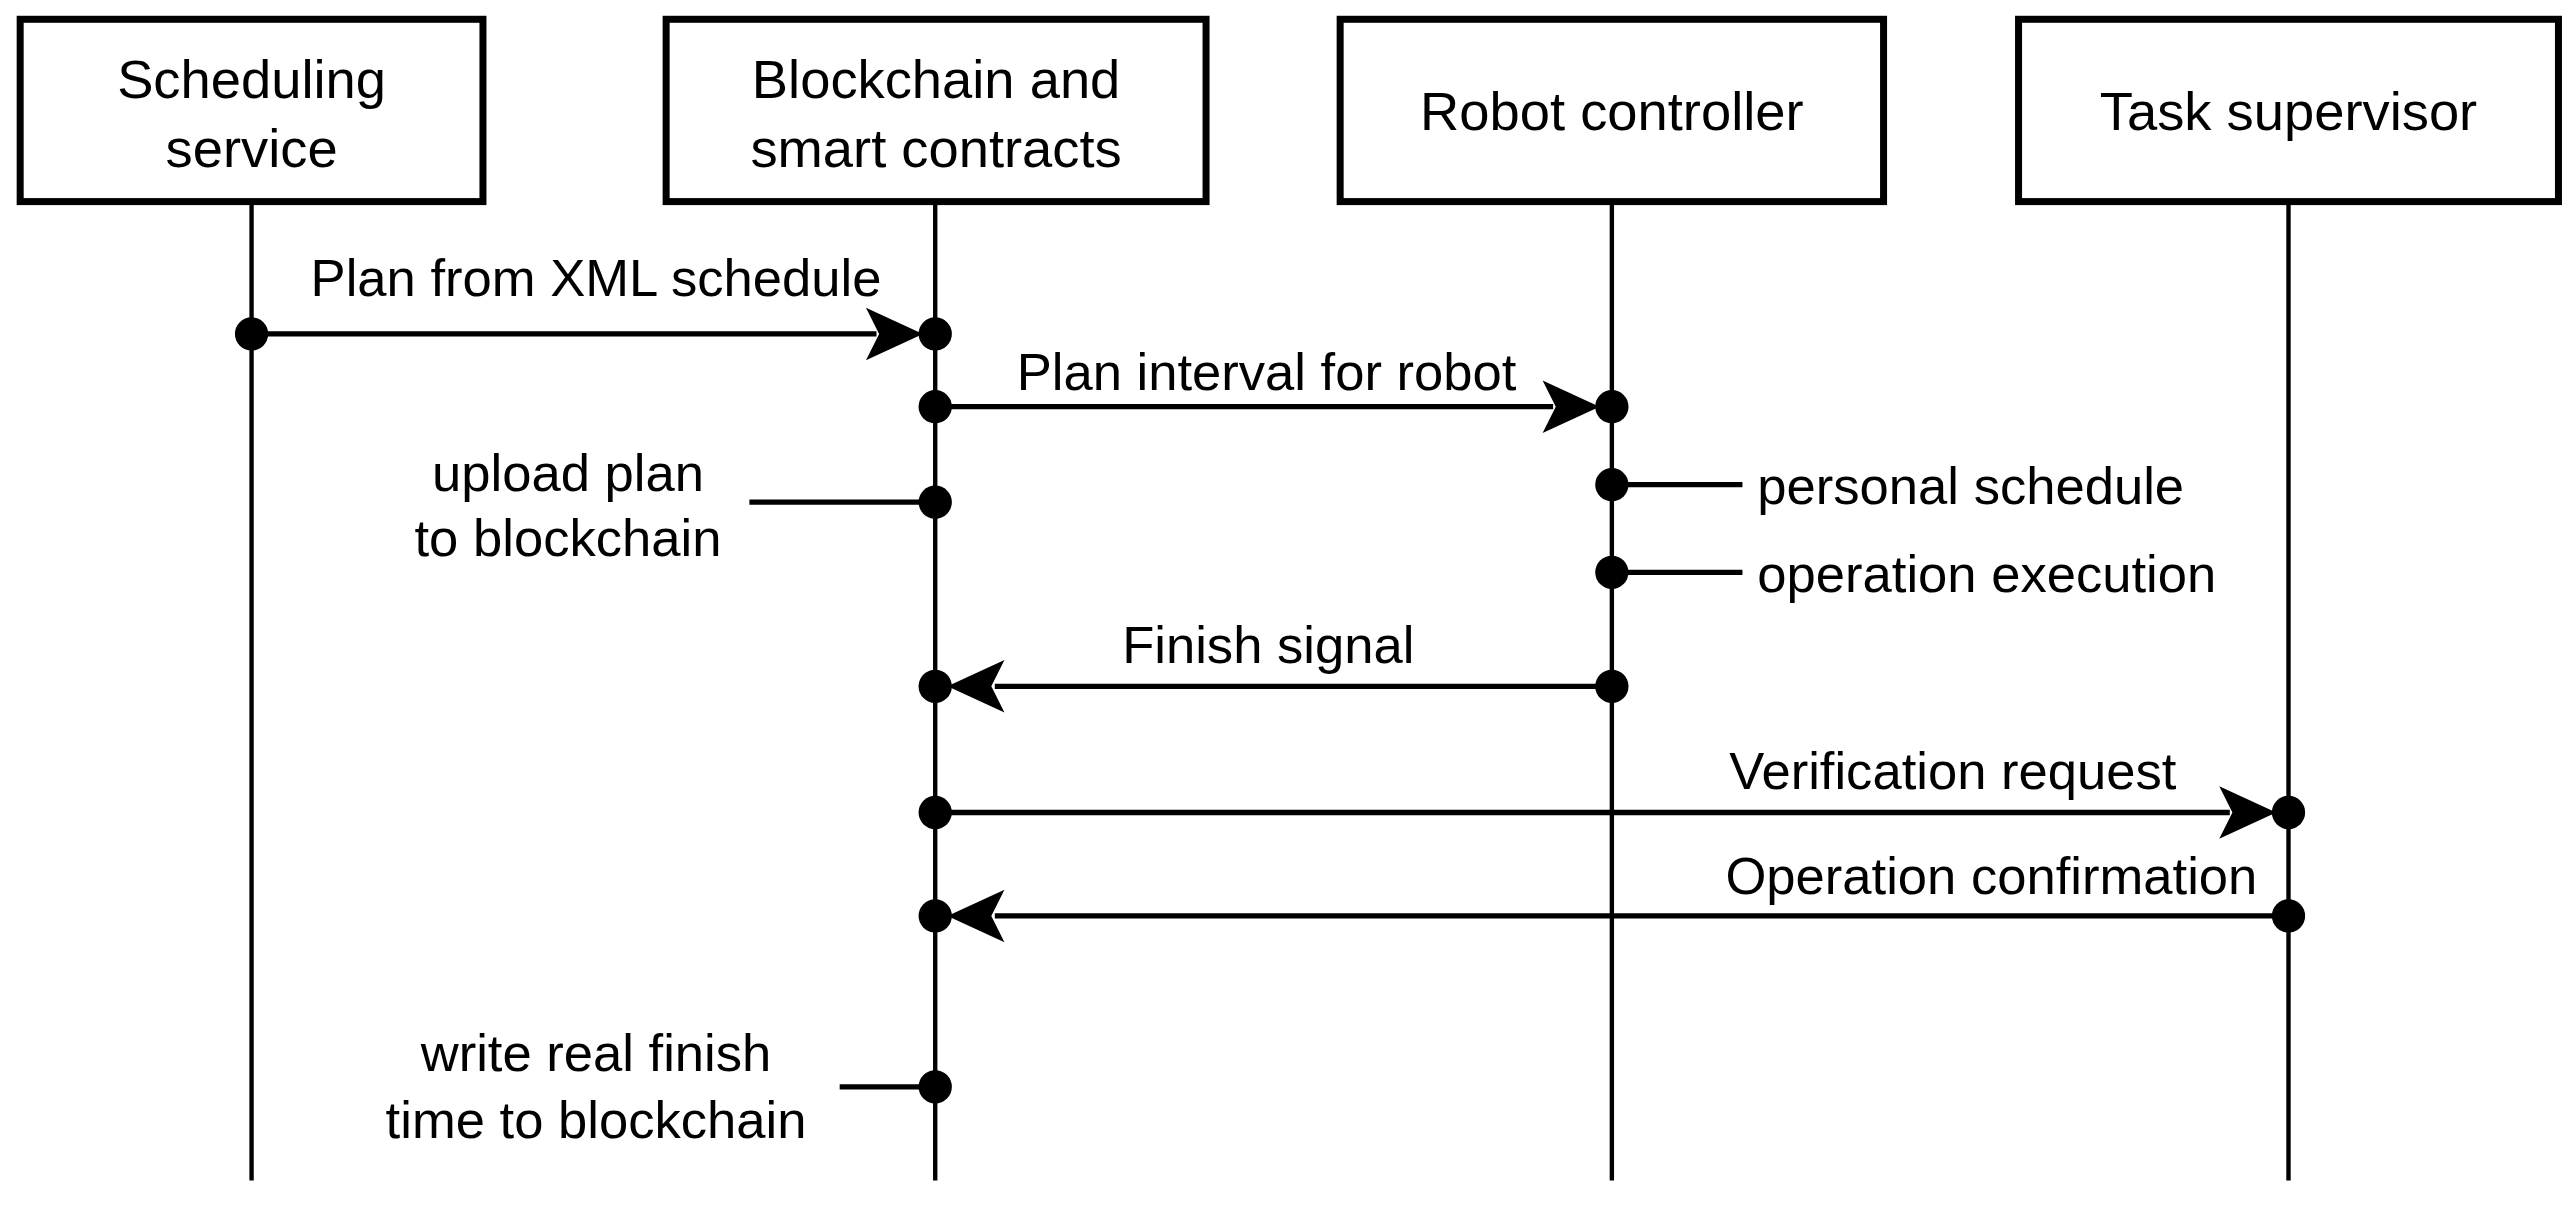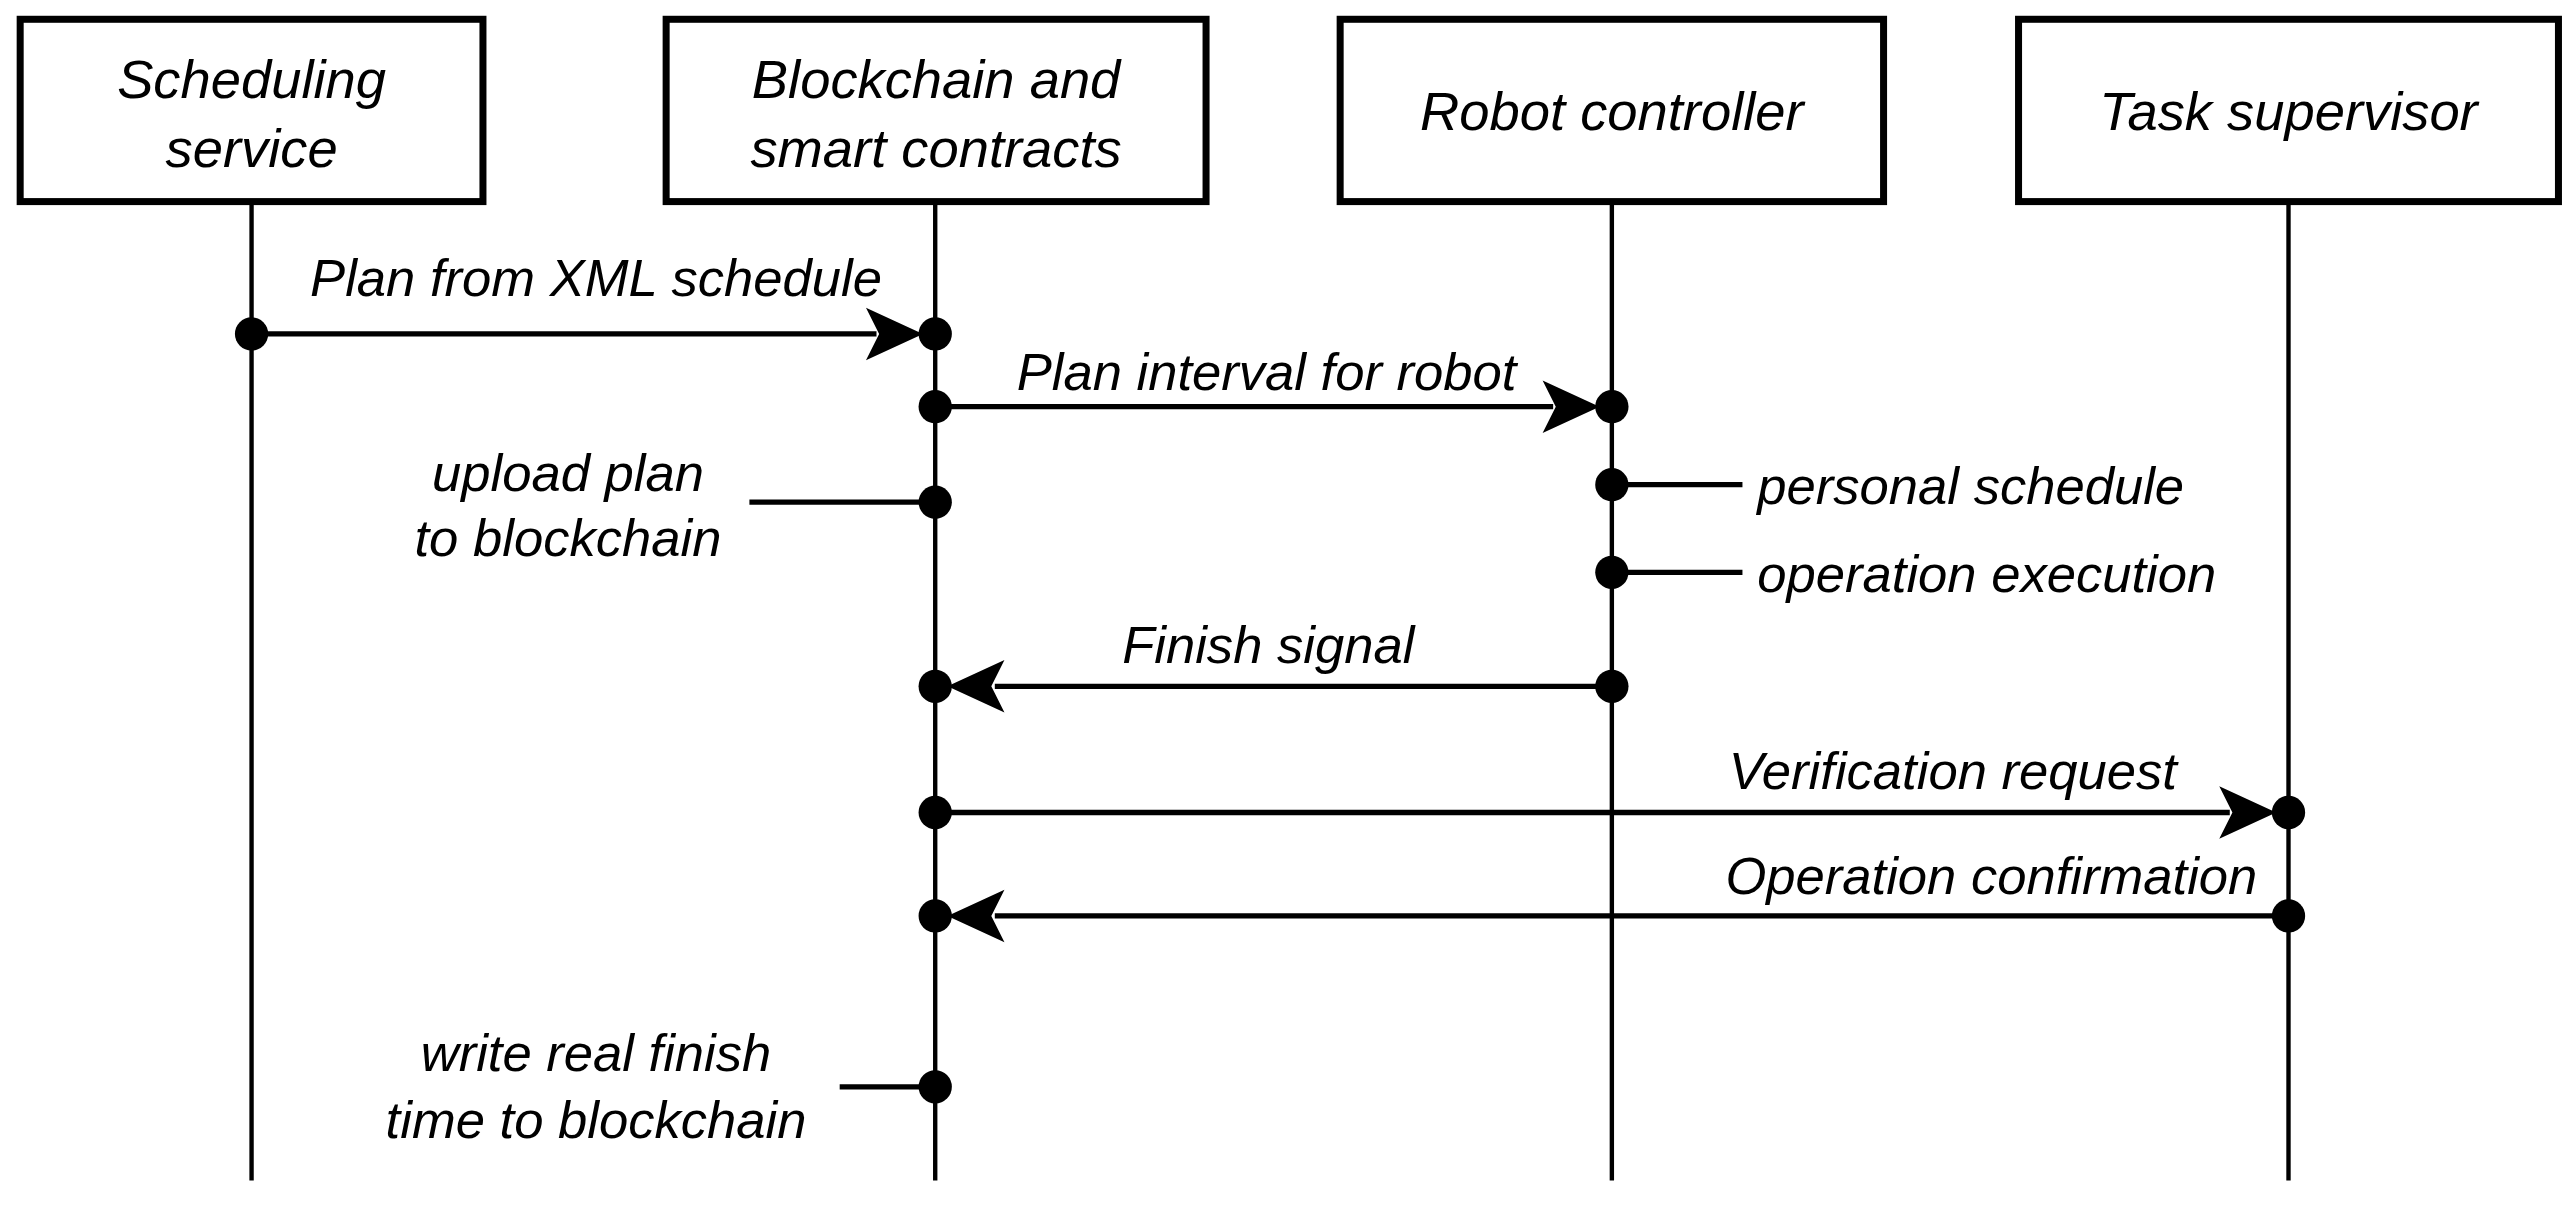--- a/index.html
+++ b/index.html
@@ -3,21 +3,20 @@
 <meta charset="utf-8">
 <style>
   html, body {
     margin: 0;
     padding: 0;
     background: #ffffff;
   }
   .diagram-wrap {
     width: 100%;
     background: #fde047;
-    font-style: italic;
   }
   svg {
     display: block;
     width: 100%;
     height: auto;
     background: #ffffff;
   }
   .actor-box {
     fill: #ffffff;
     stroke: #000000;

